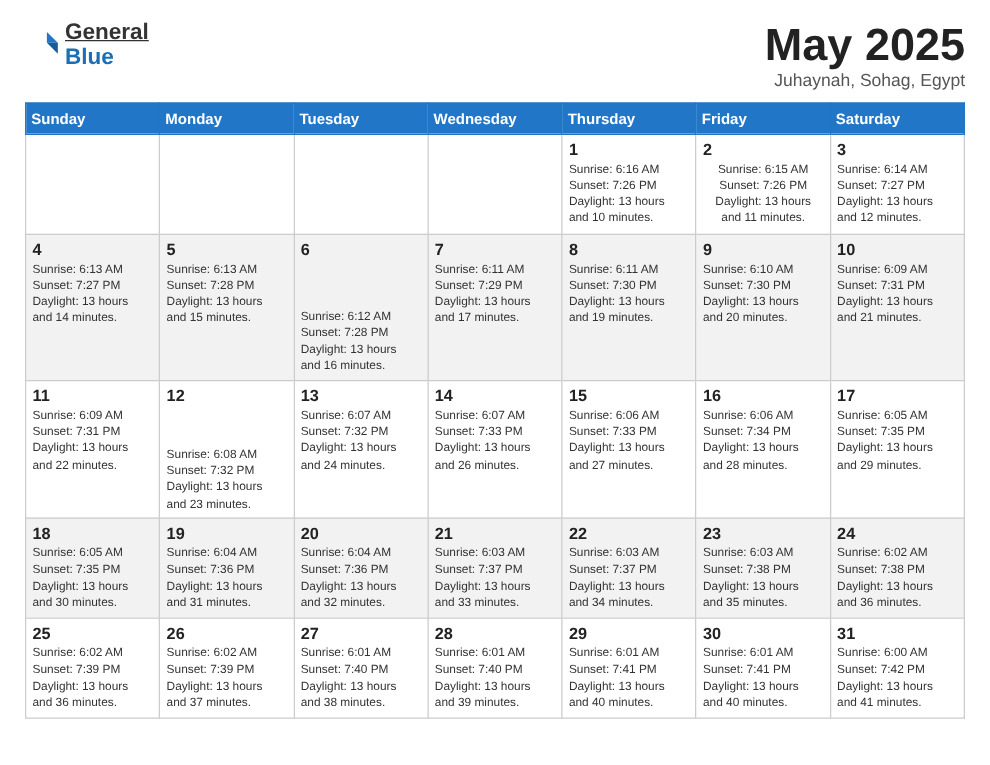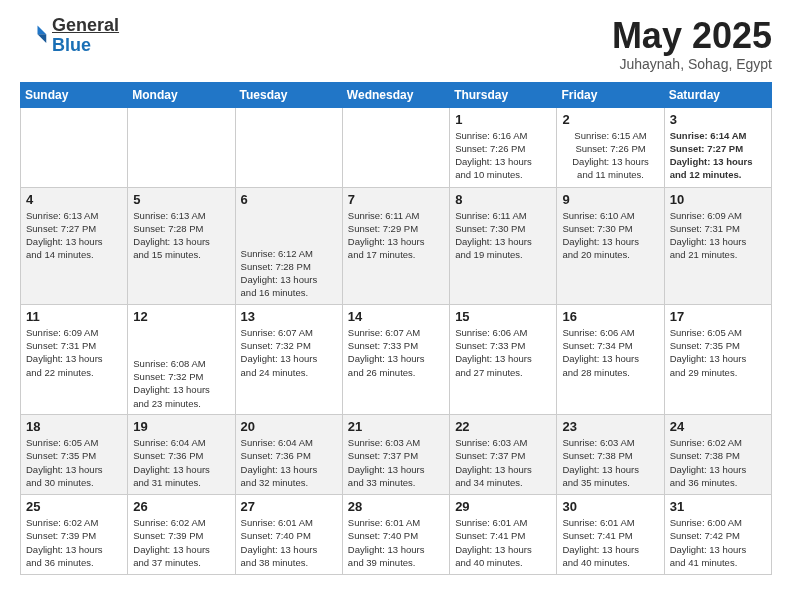--- a/index.html
+++ b/index.html
@@ -151,21 +151,21 @@
           </td>
           <td>
             <span class="day-number">2</span>
             <div class="day-info" style="white-space: pre-line; text-align: center;">Sunrise: 6:15 AM
 Sunset: 7:26 PM
 Daylight: 13 hours
 and 11 minutes.</div>
           </td>
           <td>
             <span class="day-number">3</span>
-            <div class="day-info" style="white-space: pre-line; font-weight: bold;">Sunrise: 6:14 AM
+            <div class="day-info" style="white-space: pre-line;">Sunrise: 6:14 AM
 Sunset: 7:27 PM
 Daylight: 13 hours
 and 12 minutes.</div>
           </td>
         </tr>
         <tr>
           <td>
             <span class="day-number">4</span>
             <div class="day-info" style="white-space: pre-line;">Sunrise: 6:13 AM
 Sunset: 7:27 PM

